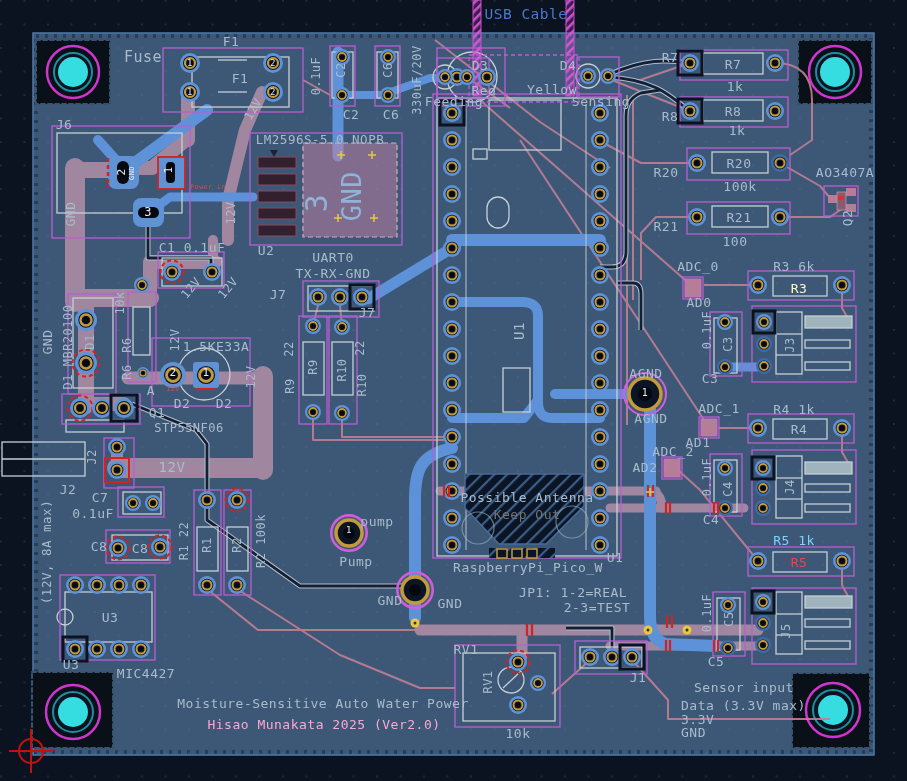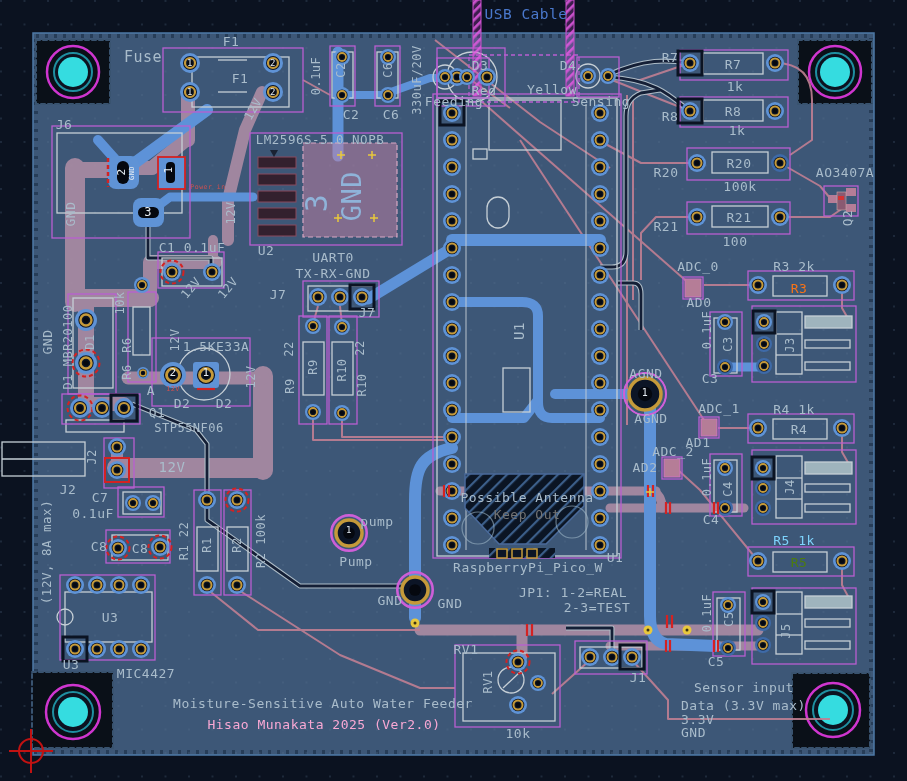--- a/index.html
+++ b/index.html
@@ -1220,46 +1220,46 @@
       <div class="lbl" style="left: 528px; top: 567px; font-size: 13px; color: rgb(169, 188, 203); transform: translate(-50%, -50%) rotate(0deg);">RaspberryPi_Pico_W</div>
       <div class="lbl" style="left: 615px; top: 557px; font-size: 13px; color: rgb(169, 188, 203); transform: translate(-50%, -50%) rotate(0deg);">U1</div>
       <div class="lbl" style="left: 519px; top: 331px; font-size: 14px; color: rgb(169, 188, 203); transform: translate(-50%, -50%) rotate(-90deg);">U1</div>
       <div class="lbl" style="left: 573px; top: 592px; font-size: 13px; color: rgb(169, 188, 203); transform: translate(-50%, -50%) rotate(0deg);">JP1: 1-2=REAL</div>
       <div class="lbl" style="left: 597px; top: 607px; font-size: 13px; color: rgb(169, 188, 203); transform: translate(-50%, -50%) rotate(0deg);">2-3=TEST</div>
       <div class="lbl" style="left: 646px; top: 373px; font-size: 13px; color: rgb(169, 188, 203); transform: translate(-50%, -50%) rotate(0deg);">AGND</div>
       <div class="lbl" style="left: 645px; top: 393px; font-size: 10px; color: rgb(230, 237, 243); transform: translate(-50%, -50%) rotate(0deg);">1</div>
       <div class="lbl" style="left: 651px; top: 418px; font-size: 13px; color: rgb(169, 188, 203); transform: translate(-50%, -50%) rotate(0deg);">AGND</div>
       <div class="lbl" style="left: 698px; top: 266px; font-size: 13px; color: rgb(169, 188, 203); transform: translate(-50%, -50%) rotate(0deg);">ADC_0</div>
       <div class="lbl" style="left: 699px; top: 302px; font-size: 13px; color: rgb(169, 188, 203); transform: translate(-50%, -50%) rotate(0deg);">AD0</div>
-      <div class="lbl" style="left: 794px; top: 266px; font-size: 13px; color: rgb(169, 188, 203); transform: translate(-50%, -50%) rotate(0deg);">R3 2k</div>
-      <div class="lbl" style="left: 799px; top: 288px; font-size: 13px; color: #f97316; transform: translate(-50%, -50%) rotate(0deg);">R3</div>
+      <div class="lbl" style="left: 794px; top: 266px; font-size: 13px; color: rgb(169, 188, 203); transform: translate(-50%, -50%) rotate(0deg);">R3 6k</div>
+      <div class="lbl" style="left: 799px; top: 288px; font-size: 13px; color: #fef9c3; transform: translate(-50%, -50%) rotate(0deg);">R3</div>
       <div class="lbl" style="left: 707px; top: 330px; font-size: 12px; color: rgb(169, 188, 203); transform: translate(-50%, -50%) rotate(-90deg);">0.1uF</div>
       <div class="lbl" style="left: 728px; top: 344px; font-size: 12px; color: rgb(169, 188, 203); transform: translate(-50%, -50%) rotate(-90deg);">C3</div>
       <div class="lbl" style="left: 710px; top: 378px; font-size: 13px; color: rgb(169, 188, 203); transform: translate(-50%, -50%) rotate(0deg);">C3</div>
       <div class="lbl" style="left: 790px; top: 345px; font-size: 12px; color: rgb(169, 188, 203); transform: translate(-50%, -50%) rotate(-90deg);">J3</div>
       <div class="lbl" style="left: 719px; top: 408px; font-size: 13px; color: rgb(169, 188, 203); transform: translate(-50%, -50%) rotate(0deg);">ADC_1</div>
       <div class="lbl" style="left: 698px; top: 442px; font-size: 13px; color: rgb(169, 188, 203); transform: translate(-50%, -50%) rotate(0deg);">AD1</div>
       <div class="lbl" style="left: 673px; top: 451px; font-size: 13px; color: rgb(169, 188, 203); transform: translate(-50%, -50%) rotate(0deg);">ADC_2</div>
       <div class="lbl" style="left: 645px; top: 467px; font-size: 13px; color: rgb(169, 188, 203); transform: translate(-50%, -50%) rotate(0deg);">AD2</div>
       <div class="lbl" style="left: 794px; top: 409px; font-size: 13px; color: rgb(169, 188, 203); transform: translate(-50%, -50%) rotate(0deg);">R4 1k</div>
       <div class="lbl" style="left: 799px; top: 429px; font-size: 13px; color: rgb(169, 188, 203); transform: translate(-50%, -50%) rotate(0deg);">R4</div>
       <div class="lbl" style="left: 707px; top: 477px; font-size: 12px; color: rgb(169, 188, 203); transform: translate(-50%, -50%) rotate(-90deg);">0.1uF</div>
       <div class="lbl" style="left: 728px; top: 489px; font-size: 12px; color: rgb(169, 188, 203); transform: translate(-50%, -50%) rotate(-90deg);">C4</div>
       <div class="lbl" style="left: 711px; top: 519px; font-size: 13px; color: rgb(169, 188, 203); transform: translate(-50%, -50%) rotate(0deg);">C4</div>
       <div class="lbl" style="left: 790px; top: 487px; font-size: 12px; color: rgb(169, 188, 203); transform: translate(-50%, -50%) rotate(-90deg);">J4</div>
       <div class="lbl" style="left: 794px; top: 540px; font-size: 13px; color: #7dd3fc; transform: translate(-50%, -50%) rotate(0deg);">R5 1k</div>
-      <div class="lbl" style="left: 799px; top: 562px; font-size: 13px; color: #4d7c0f; transform: translate(-50%, -50%) rotate(0deg);">R5</div>
+      <div class="lbl" style="left: 799px; top: 562px; font-size: 13px; color: #ef4444; transform: translate(-50%, -50%) rotate(0deg);">R5</div>
       <div class="lbl" style="left: 707px; top: 613px; font-size: 12px; color: rgb(169, 188, 203); transform: translate(-50%, -50%) rotate(-90deg);">0.1uF</div>
       <div class="lbl" style="left: 729px; top: 619px; font-size: 12px; color: rgb(169, 188, 203); transform: translate(-50%, -50%) rotate(-90deg);">C5</div>
       <div class="lbl" style="left: 716px; top: 661px; font-size: 13px; color: rgb(169, 188, 203); transform: translate(-50%, -50%) rotate(0deg);">C5</div>
       <div class="lbl" style="left: 786px; top: 631px; font-size: 12px; color: rgb(169, 188, 203); transform: translate(-50%, -50%) rotate(-90deg);">J5</div>
       <div class="lbl" style="left: 638px; top: 677px; font-size: 13px; color: rgb(169, 188, 203); transform: translate(-50%, -50%) rotate(0deg);">J1</div>
       <div class="lbl" style="left: 466px; top: 649px; font-size: 13px; color: rgb(169, 188, 203); transform: translate(-50%, -50%) rotate(0deg);">RV1</div>
       <div class="lbl" style="left: 488px; top: 682px; font-size: 12px; color: rgb(169, 188, 203); transform: translate(-50%, -50%) rotate(-90deg);">RV1</div>
       <div class="lbl" style="left: 518px; top: 733px; font-size: 13px; color: rgb(169, 188, 203); transform: translate(-50%, -50%) rotate(0deg);">10k</div>
       <div class="lbl" style="left: 694px; top: 687px; font-size: 13px; color: rgb(169, 188, 203); transform: translate(0px, -50%) rotate(0deg);">Sensor input</div>
       <div class="lbl" style="left: 681px; top: 705px; font-size: 13px; color: rgb(169, 188, 203); transform: translate(0px, -50%) rotate(0deg);">Data (3.3V max)</div>
       <div class="lbl" style="left: 681px; top: 719px; font-size: 13px; color: rgb(169, 188, 203); transform: translate(0px, -50%) rotate(0deg);">3.3V</div>
       <div class="lbl" style="left: 681px; top: 732px; font-size: 13px; color: rgb(169, 188, 203); transform: translate(0px, -50%) rotate(0deg);">GND</div>
-      <div class="lbl" style="left: 323px; top: 703px; font-size: 13px; color: rgb(169, 188, 203); transform: translate(-50%, -50%) rotate(0deg);">Moisture-Sensitive Auto Water Feeder</div>
+      <div class="lbl" style="left: 323px; top: 703px; font-size: 13px; color: rgb(169, 188, 203); transform: translate(-50%, -50%) rotate(0deg);">Moisture-Sensitive Auto Water Power</div>
       <div class="lbl" style="left: 324px; top: 724px; font-size: 13px; color: #f9a8d4; transform: translate(-50%, -50%) rotate(0deg);">Hisao Munakata 2025 (Ver2.0)</div>
     </div>
 </div>
 
 </body></html>

